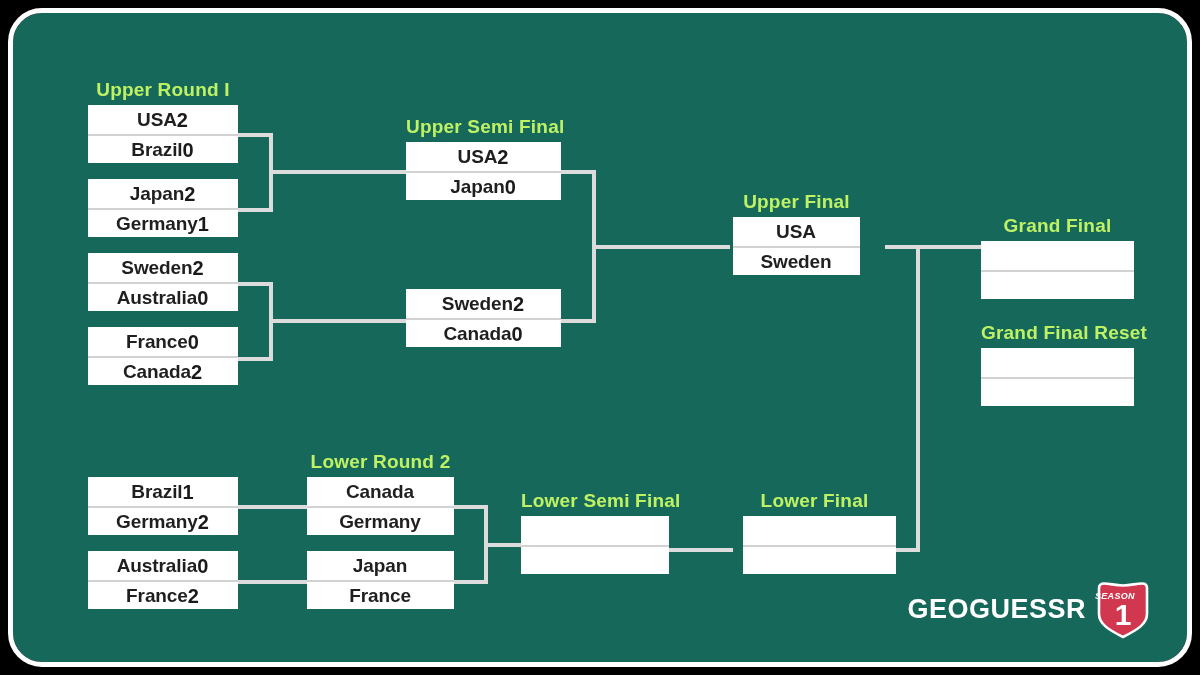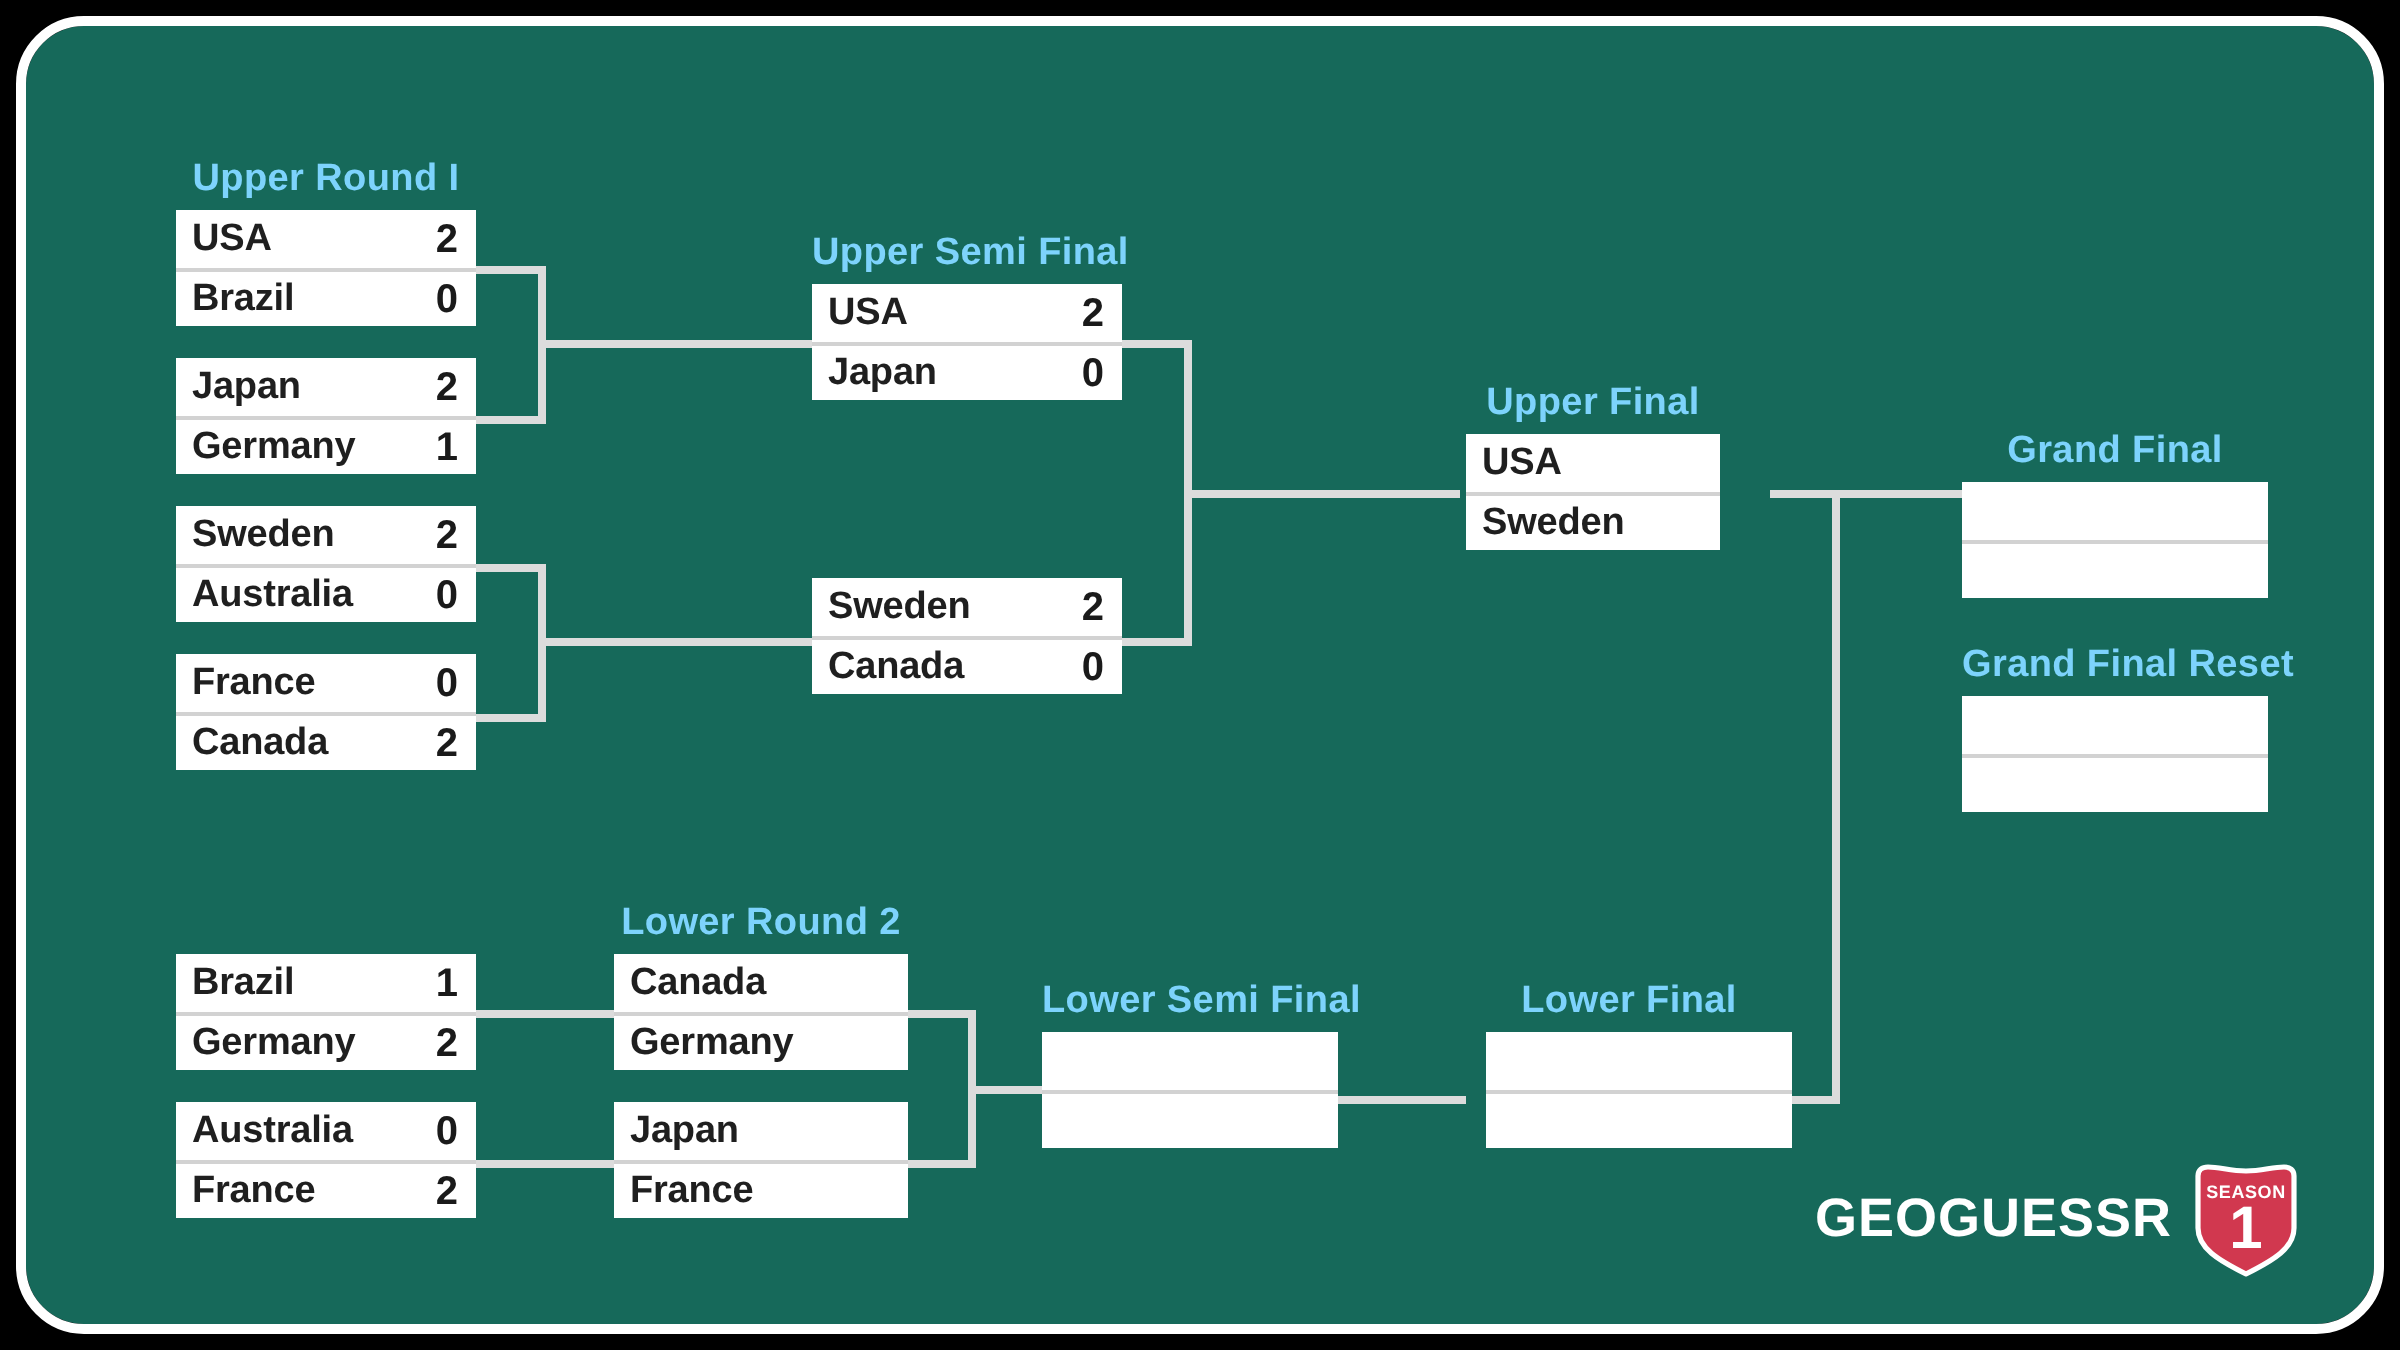--- a/index.html
+++ b/index.html
@@ -61,37 +61,37 @@
   .match {
     position: absolute;
     z-index: 4;
   }
   .match-title {
     position: absolute;
     bottom: 100%;
     left: 0;
     width: 100%;
     text-align: center;
-    color: #7dd3fc;
+    color: #bef264;
     font-size: 19px;
     font-weight: bold;
     letter-spacing: 0.2px;
     line-height: 1;
     padding-bottom: 6px;
     white-space: nowrap;
     font-family: "Liberation Sans", sans-serif;
   }
   .slot {
     position: relative;
     background: #ffffff;
     box-sizing: border-box;
     height: 29px;
     display: flex;
     align-items: center;
-    justify-content: space-between;
+    justify-content: center;
     padding: 0 9px 0 8px;
   }
   .slot + .slot {
     border-top: 2px solid #d2d2d2;
   }
   .team {
     color: #1f1f1f;
     font-size: 19px;
     font-weight: bold;
     line-height: 1;
@@ -135,26 +135,27 @@
     position: relative;
     width: 56px;
     height: 60px;
   }
   #shield svg { display: block; }
   #shield-season {
     position: absolute;
     top: 11px;
     left: 0;
     width: 100%;
-    text-align: center;
+    text-align: left;
     color: #ffffff;
     font-size: 9px;
     font-weight: bold;
     letter-spacing: 0.3px;
     font-family: "Liberation Sans", sans-serif;
+    font-style: italic;
   }
   #shield-number {
     position: absolute;
     top: 20px;
     left: 0;
     width: 100%;
     text-align: center;
     color: #ffffff;
     font-size: 30px;
     font-weight: bold;

